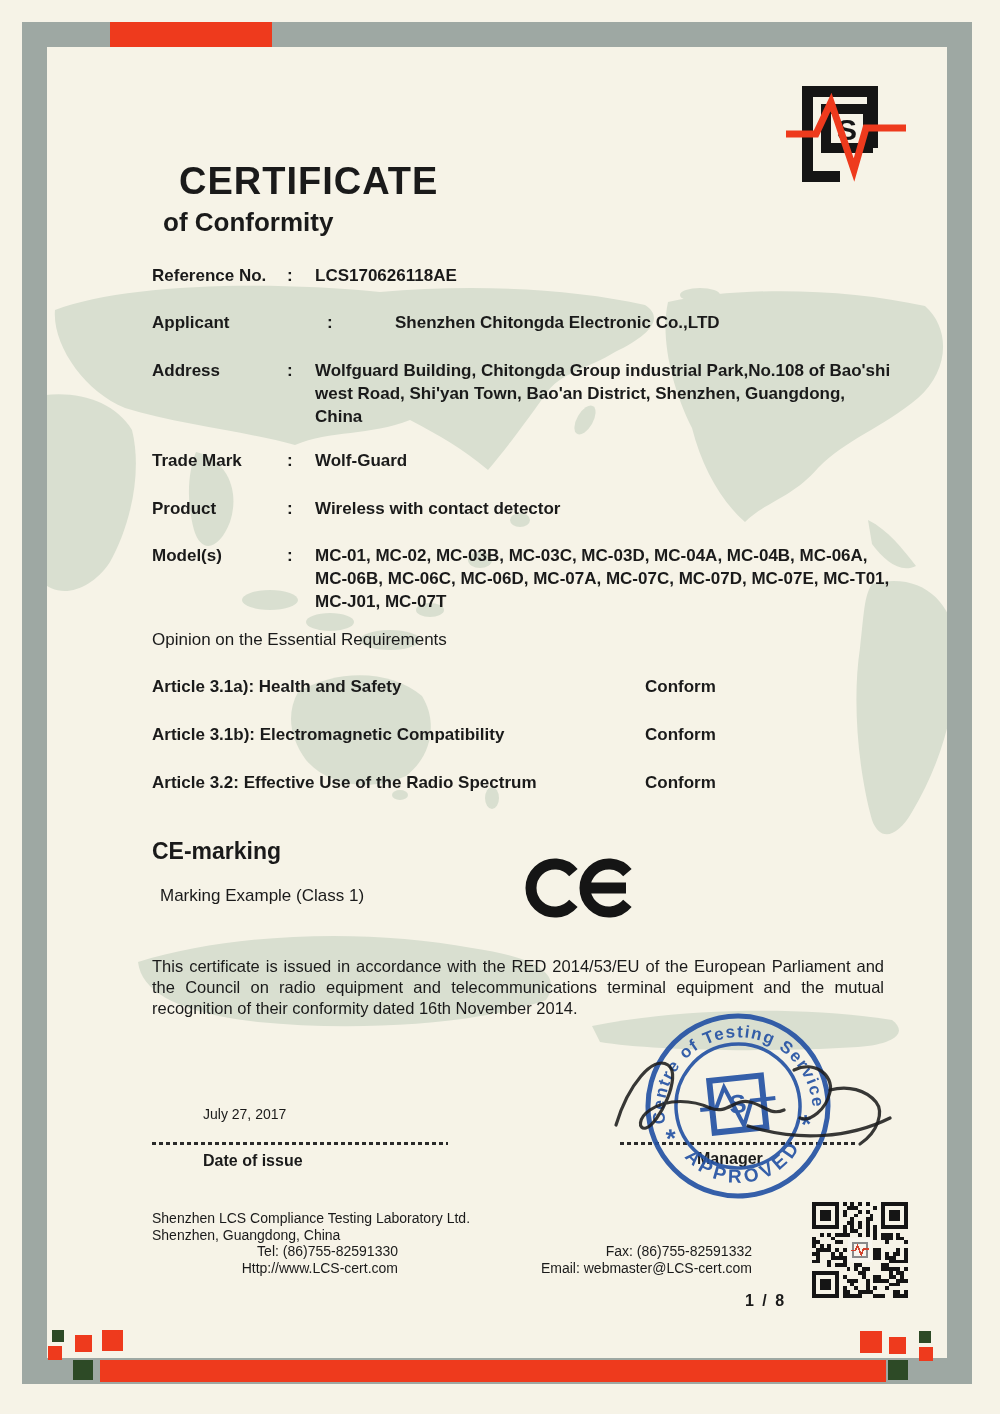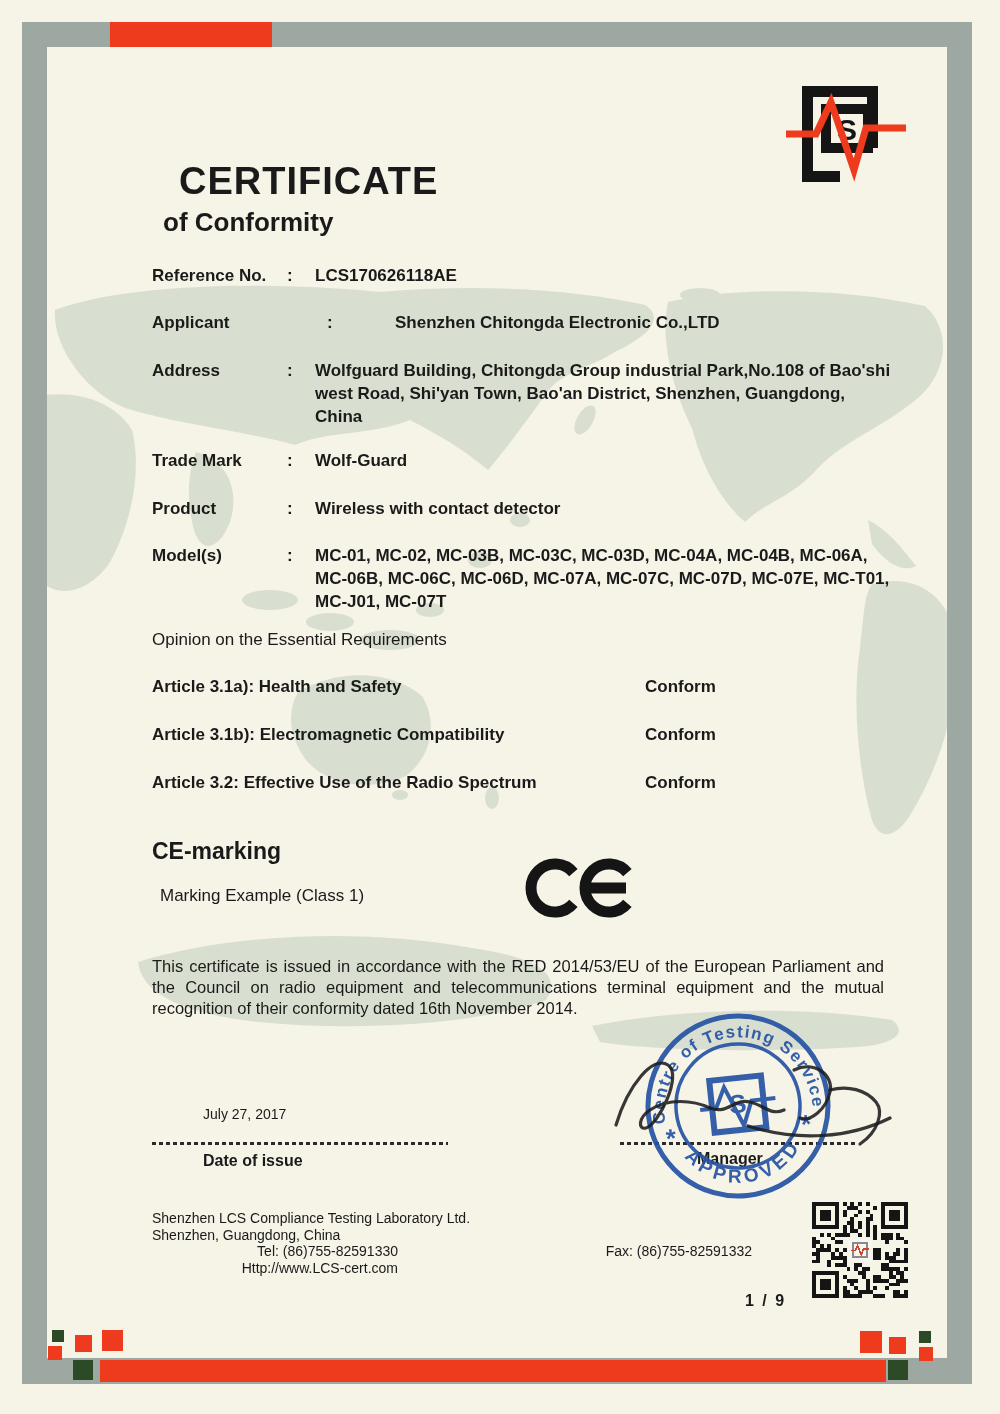--- a/index.html
+++ b/index.html
@@ -229,20 +229,21 @@
 
   <div class="footer">
     <div>Shenzhen LCS Compliance Testing Laboratory Ltd.</div>
     <div>Shenzhen, Guangdong, China</div>
     <div class="contact-row">
       <span>Tel: (86)755-82591330</span>
       <span>Fax: (86)755-82591332</span>
     </div>
     <div class="contact-row">
       <span>Http://www.LCS-cert.com</span>
+      <span>Email: webmaster@LCS-cert.com</span>
     </div>
   </div>
 
   <div class="qr">
     <svg id="qr-svg" viewBox="0 0 25 25" width="96" height="96" shape-rendering="crispEdges" fill="#151515">
         <rect x="8" y="0" width="1" height="1"></rect>
         <rect x="10" y="0" width="1" height="1"></rect>
         <rect x="12" y="0" width="1" height="1"></rect>
         <rect x="14" y="0" width="1" height="1"></rect>
         <rect x="9" y="1" width="1" height="1"></rect>
@@ -512,15 +513,15 @@
         <rect x="3" y="24" width="1" height="1"></rect>
         <rect x="4" y="24" width="1" height="1"></rect>
         <rect x="5" y="24" width="1" height="1"></rect>
         <rect x="6" y="24" width="1" height="1"></rect>
         <rect x="9.5" y="9.5" width="6" height="6" fill="#f8f6ee"></rect>
         <rect x="10.7" y="10.7" width="3.6" height="3.6" fill="none" stroke="#8a8a8a" stroke-width="0.45"></rect>
         <polyline points="10.2,12.6 11.3,12.6 11.9,11.4 12.8,13.8 13.4,12.3 14.8,12.3" fill="none" stroke="#d2422c" stroke-width="0.4"></polyline>
       </svg>
   </div>
 
-  <div class="page-number">1 / 9</div>
+  <div class="page-number">1 / 8</div>
 
 </div>
 
 </body></html>

